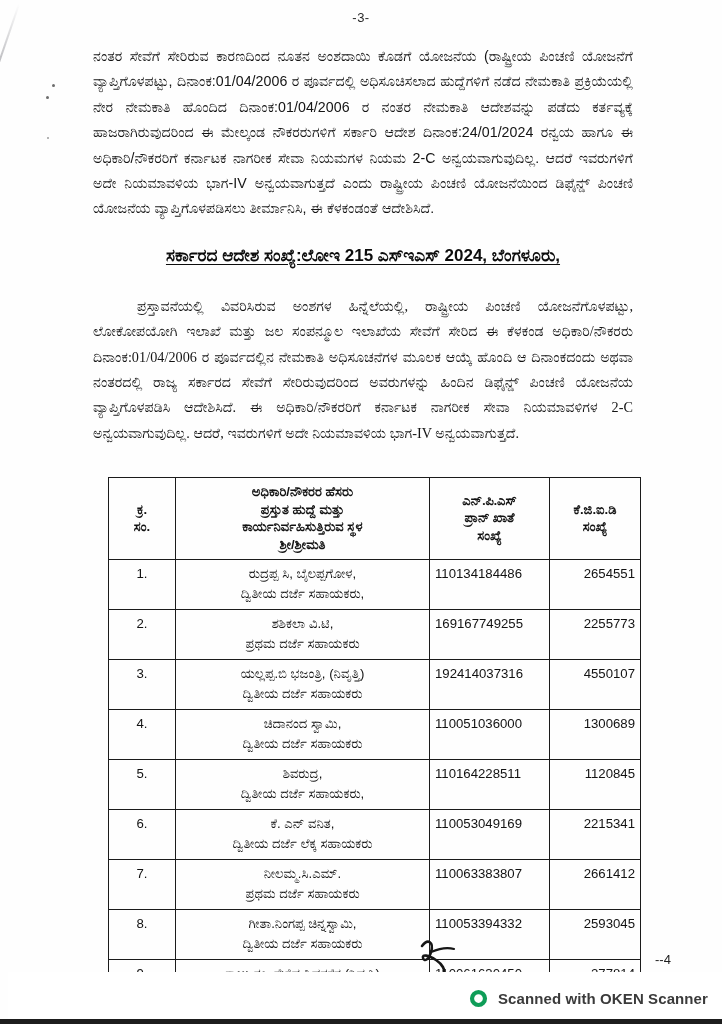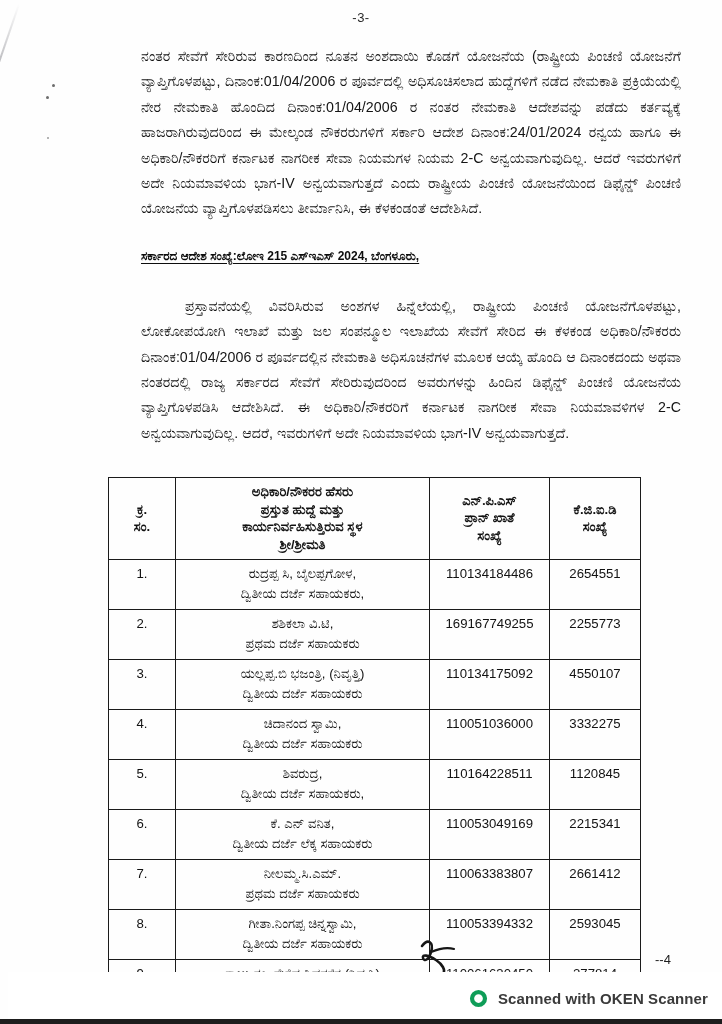--- a/index.html
+++ b/index.html
@@ -51,50 +51,49 @@
     font-size: 13px;
     letter-spacing: .5px;
     color: #2a2a2a;
   }
 
   .body-wrap {
     position: absolute;
     left: 93px;
     top: 44px;
     width: 540px;
-    margin-left: 48px;
   }
 
   p.para {
     margin: 0 0 0 0;
     font-size: 14.2px;
     line-height: 25.4px;
     text-align: justify;
     text-justify: inter-word;
     color: #141414;
     letter-spacing: .05px;
   }
   p.para.indent {
     text-indent: 44px;
   }
 
   .order-head {
     margin-top: 22px;
-    text-align: left;
-    font-size: 12px;
+    text-align: center;
+    font-size: 17px;
     line-height: 24px;
     font-weight: bold;
     color: #0d0d0d;
   }
   .order-head span {
     text-decoration: underline;
     text-underline-offset: 3px;
   }
 
-  .para-2-wrap { margin-top: 26px; }
+  .para-2-wrap { margin-top: 26px; font-family: Liberation Serif, serif; }
 
   
   .tbl-wrap {
     position: absolute;
     left: 108px;
     top: 477px;
     width: 504px;
   }
   table.main {
     border-collapse: collapse;
@@ -120,22 +119,22 @@
   th.c-kgid { width: 84px; }
 
   table.main td {
     font-size: 13.2px;
     line-height: 19.5px;
     padding: 4px 5px 6px 5px;
     height: 30px;
   }
   td.sl   { text-align: center; }
   td.name { text-align: center; }
-  td.pran { text-align: center; }
-  td.kgid { text-align: center; }
+  td.pran { text-align: left; }
+  td.kgid { text-align: right; }
   .name-l2 { display: block; }
 
   
   .signature {
     position: absolute;
     left: 414px;
     top: 936px;
     width: 60px;
     height: 44px;
     pointer-events: none;
@@ -249,28 +248,28 @@
           </tr>
           <tr>
             <td class="sl">2.</td>
             <td class="name"><span class="name-l1">ಶಶಿಕಲಾ ವಿ.ಟಿ,</span><span class="name-l2">ಪ್ರಥಮ ದರ್ಜೆ ಸಹಾಯಕರು</span></td>
             <td class="pran">169167749255</td>
             <td class="kgid">2255773</td>
           </tr>
           <tr>
             <td class="sl">3.</td>
             <td class="name"><span class="name-l1">ಯಲ್ಲಪ್ಪ.ಬಿ ಭಜಂತ್ರಿ, (ನಿವೃತ್ತಿ)</span><span class="name-l2">ದ್ವಿತೀಯ ದರ್ಜೆ ಸಹಾಯಕರು</span></td>
-            <td class="pran">110134175092</td>
+            <td class="pran">192414037316</td>
             <td class="kgid">4550107</td>
           </tr>
           <tr>
             <td class="sl">4.</td>
             <td class="name"><span class="name-l1">ಚಿದಾನಂದ ಸ್ವಾಮಿ,</span><span class="name-l2">ದ್ವಿತೀಯ ದರ್ಜೆ ಸಹಾಯಕರು</span></td>
             <td class="pran">110051036000</td>
-            <td class="kgid">3332275</td>
+            <td class="kgid">1300689</td>
           </tr>
           <tr>
             <td class="sl">5.</td>
             <td class="name"><span class="name-l1">ಶಿವರುದ್ರ,</span><span class="name-l2">ದ್ವಿತೀಯ ದರ್ಜೆ ಸಹಾಯಕರು,</span></td>
             <td class="pran">110164228511</td>
             <td class="kgid">1120845</td>
           </tr>
           <tr>
             <td class="sl">6.</td>
             <td class="name"><span class="name-l1">ಕೆ. ಎನ್ ವನಿತ,</span><span class="name-l2">ದ್ವಿತೀಯ ದರ್ಜೆ ಲೆಕ್ಕ ಸಹಾಯಕರು</span></td>

